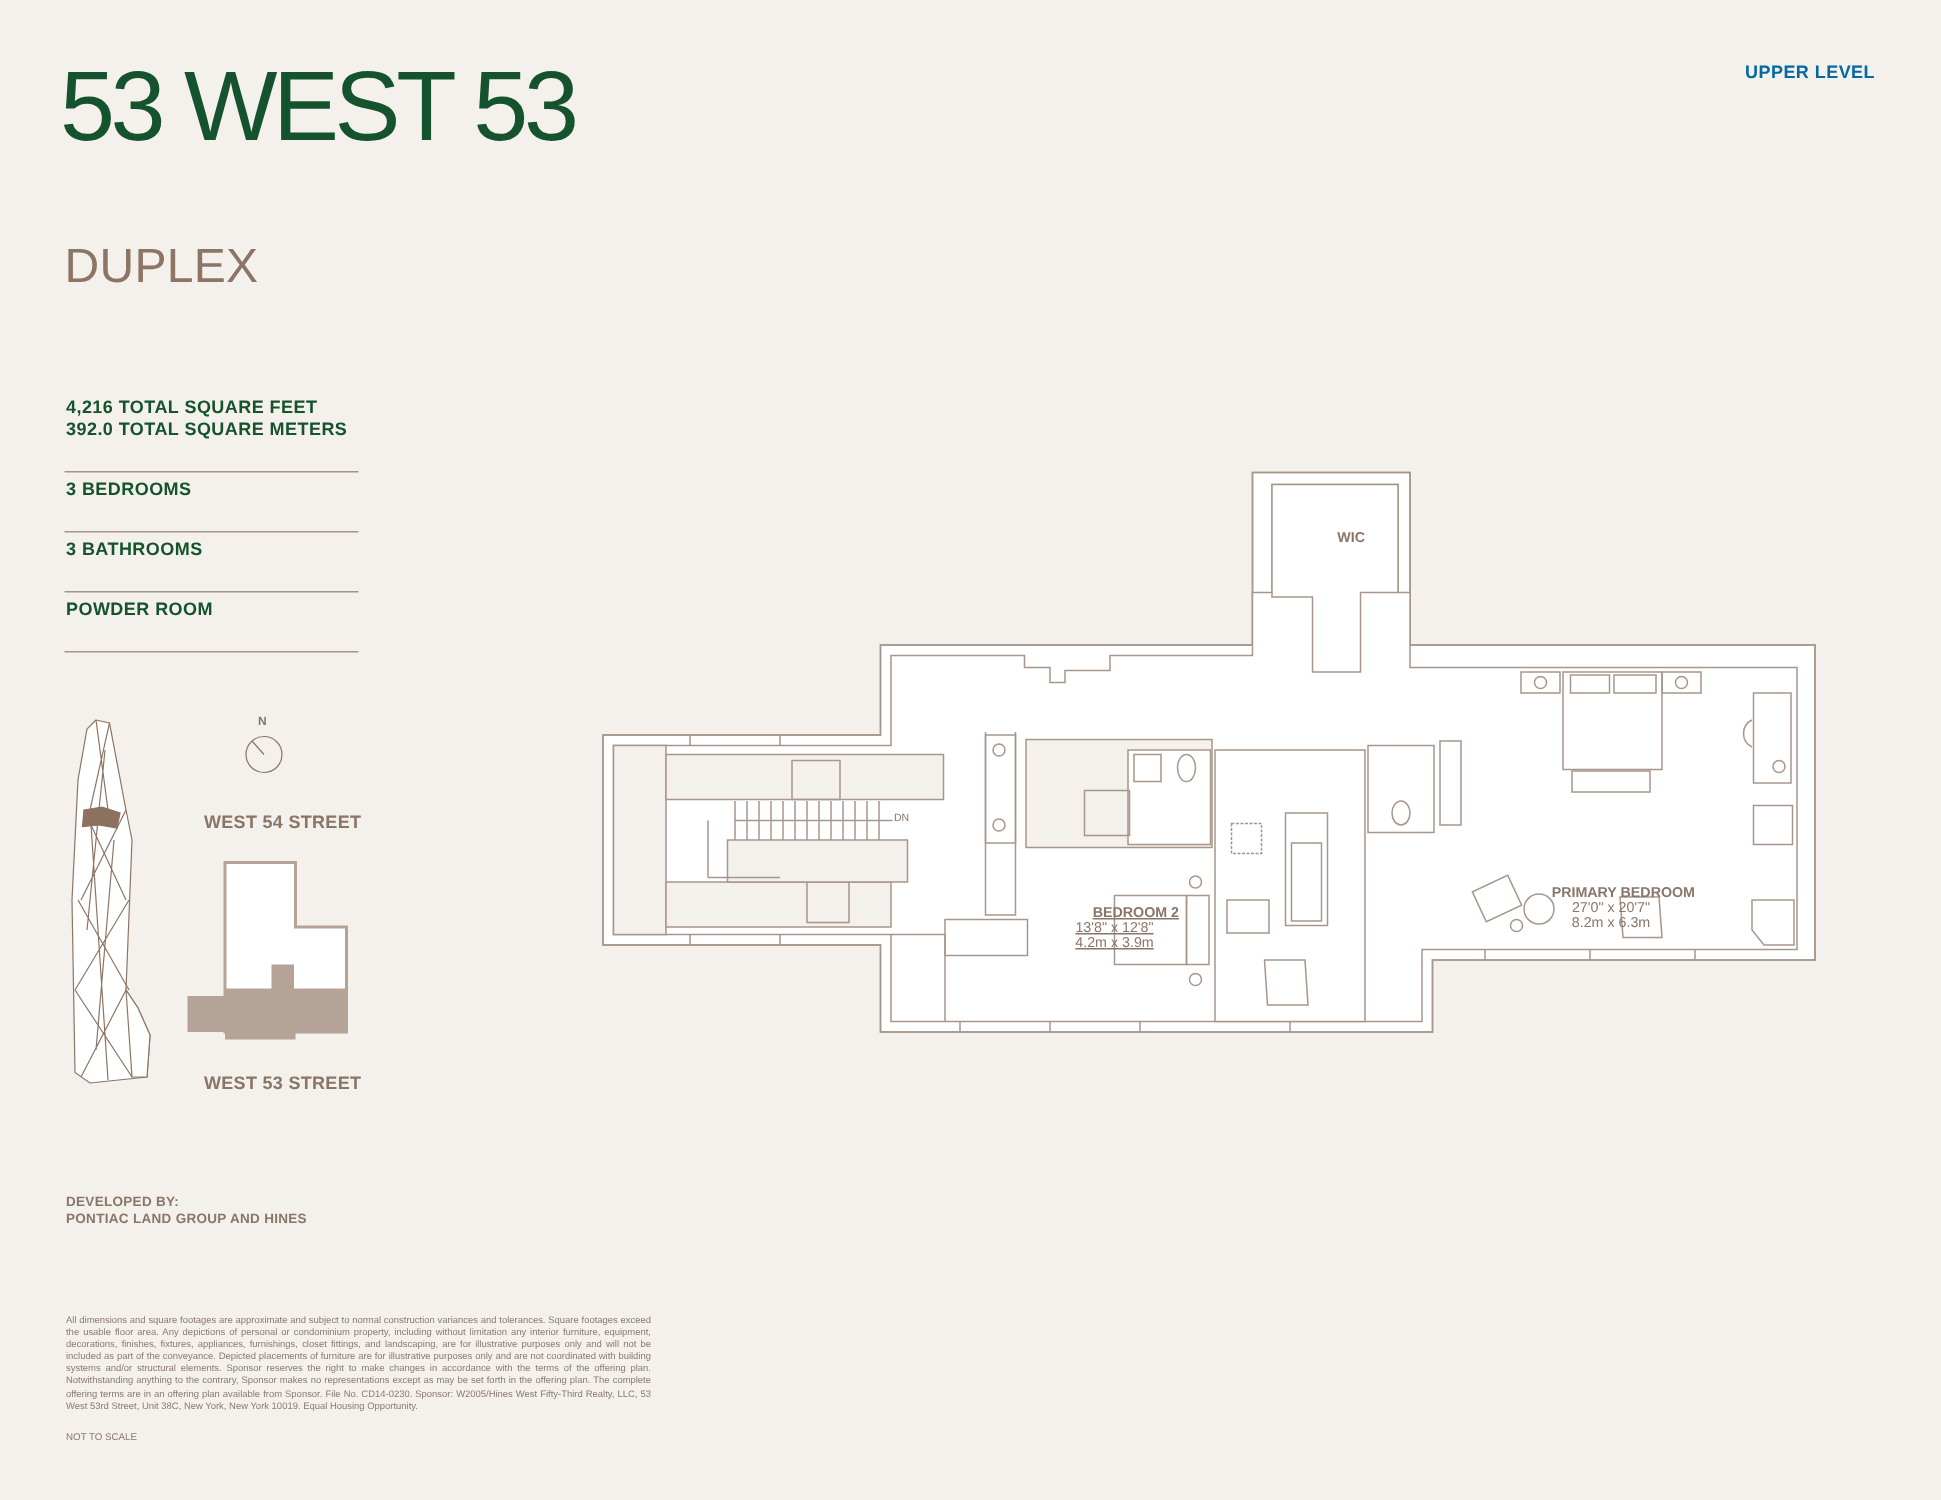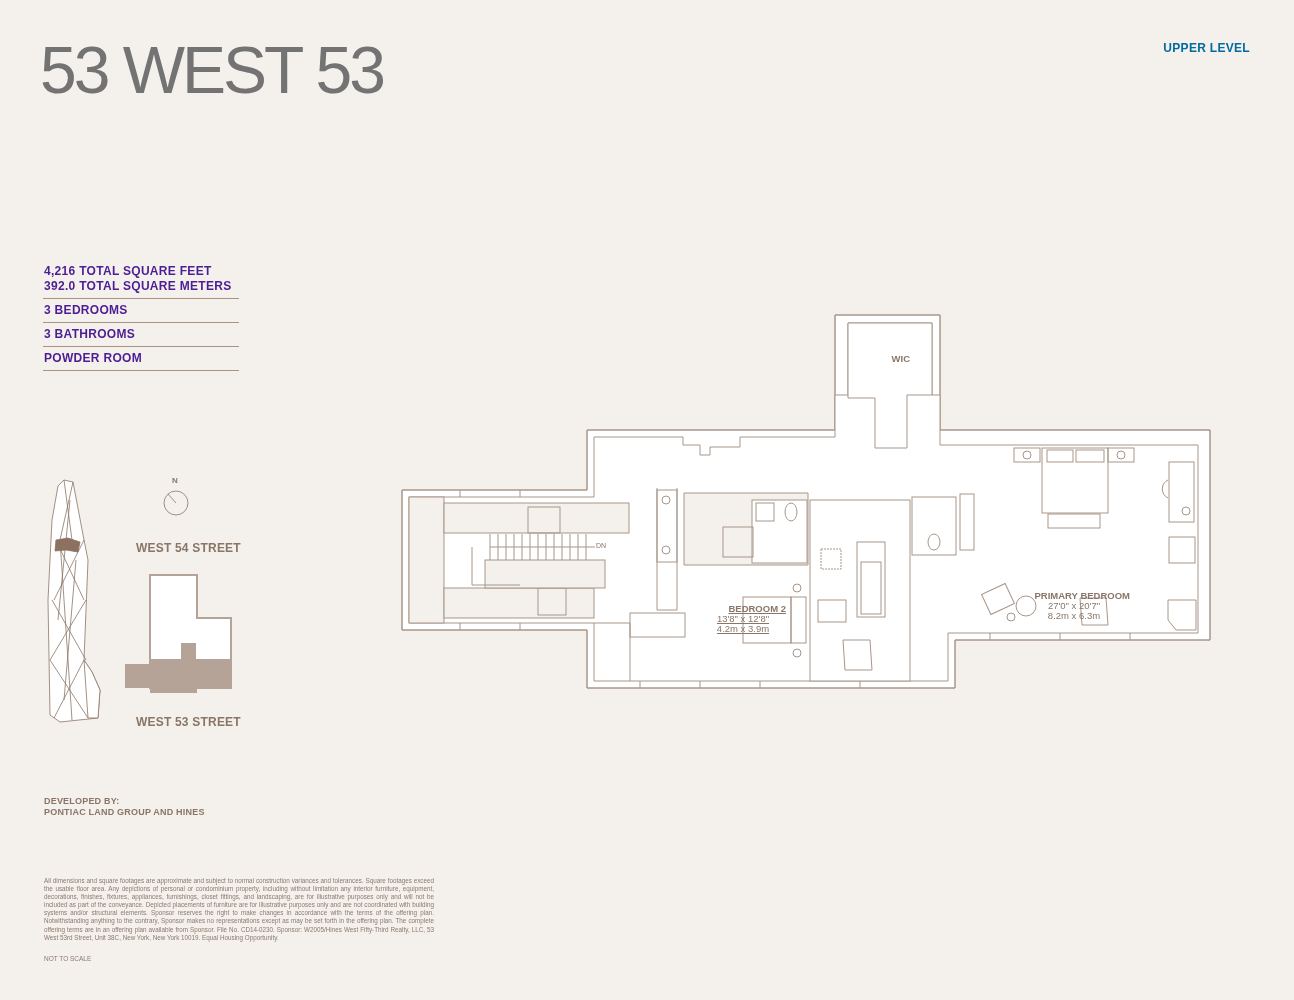--- a/index.html
+++ b/index.html
@@ -5,30 +5,30 @@
   html, body { margin:0; padding:0; }
   body {
     width:1294px; height:1000px; position:relative; overflow:hidden;
     background:#f4f0eb;
     font-family:"Liberation Sans", sans-serif;
     color:#8a7668;
   }
   .abs { position:absolute; }
   .brand {
     left:40px; top:30px; font-size:66px; letter-spacing:-3px;
-    color:#737373; font-weight:400; line-height:80px; white-space:nowrap;
+    color:#14532d; font-weight:400; line-height:80px; white-space:nowrap;
   }
   .level { right:44px; top:41px; font-size:12px; font-weight:700; letter-spacing:0.3px; color:#0369a1; }
   .unit-title {
     left:43px; top:160px; font-size:32px; line-height:34px; color:#8c7565; font-weight:400; letter-spacing:0.2px;
   }
   .specs { left:43px; top:264px; width:196px; }
   .spec-row {
-    font-size:12px; font-weight:700; color:#4c1d95; letter-spacing:0.3px;
-    border-bottom:1px solid #a89484; padding:4px 0 4px 1px; line-height:15px;
+    font-size:12px; font-weight:700; color:#14532d; letter-spacing:0.3px;
+    border-bottom:1px solid #a89484; padding:4px 0 20px 1px; line-height:15px;
   }
   .spec-row.first { padding-top:0; line-height:15px; }
   .spec-line { display:block; }
   .compass-n { left:172px; top:476px; font-size:8px; font-weight:700; color:#8a7668; }
   .street { font-size:12px; font-weight:700; color:#8a7668; letter-spacing:0.2px; white-space:nowrap; }
   .street-54 { left:136px; top:541px; }
   .street-53 { left:136px; top:715px; }
   .moma {
     left:232px; top:620px; font-size:10px; font-weight:700; color:#8c7565;
     transform:rotate(90deg); transform-origin:left top; letter-spacing:-0.5px;
@@ -45,20 +45,21 @@
   .room-dim { font-size:9.5px; font-weight:400; color:#8a7668; text-align:center; line-height:10px; }
   svg { position:absolute; left:0; top:0; }
 </style>
 </head>
 <body>
 
 <div class="abs brand">53 WEST 53</div>
 <div class="abs level">UPPER LEVEL</div>
 
 <div class="abs unit-title">
+  <div>DUPLEX</div>
 </div>
 
 <div class="abs specs">
   <div class="spec-row first">
     <span class="spec-line">4,216 TOTAL SQUARE FEET</span>
     <span class="spec-line">392.0 TOTAL SQUARE METERS</span>
   </div>
   <div class="spec-row">3 BEDROOMS</div>
   <div class="spec-row">3 BATHROOMS</div>
   <div class="spec-row">POWDER ROOM</div>

